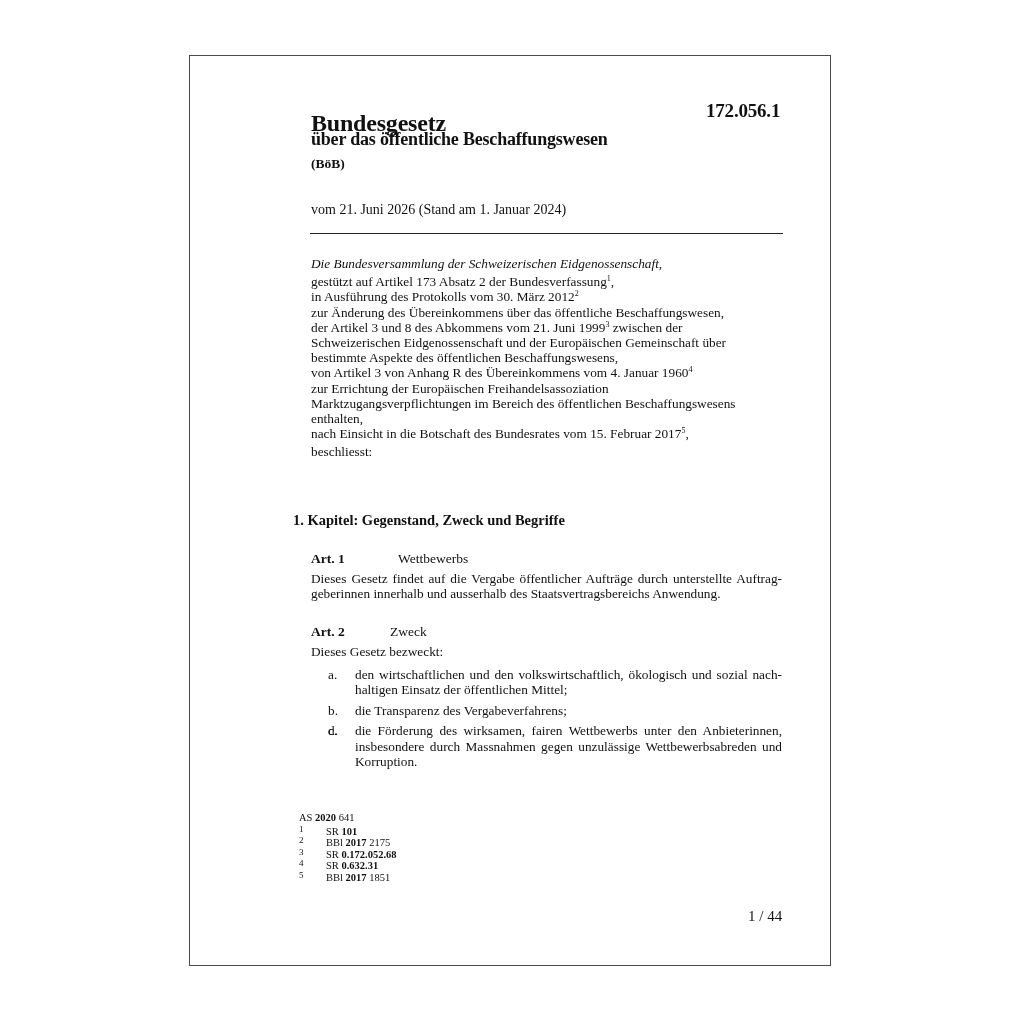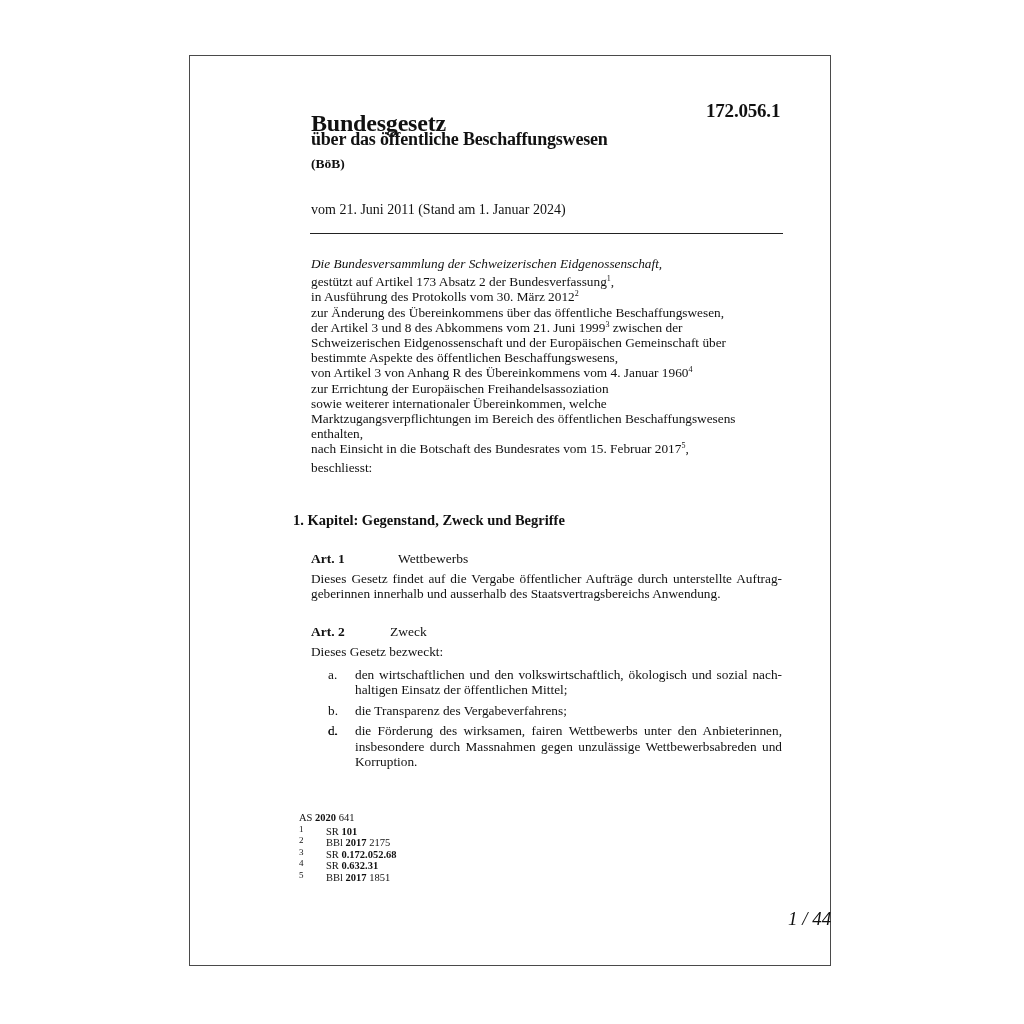--- a/index.html
+++ b/index.html
@@ -51,45 +51,44 @@
     font-size: 13.3px; line-height: 15.4px; text-align: justify;
   }
   .list { position: absolute; left: 311px; width: 471px; font-size: 13.3px; line-height: 15.4px; }
   .list-item { position: relative; padding-left: 44px; margin-bottom: 5px; text-align: justify; }
   .list-item .letter { position: absolute; left: 17px; top: 0; }
   .footnotes { position: absolute; left: 299px; top: 812px; font-size: 10.5px; line-height: 11.6px; }
   .footnotes .as-line { margin-bottom: 2px; }
   .fn { position: relative; padding-left: 27px; }
   .fn .num { position: absolute; left: 0; top: -2px; font-size: 9px; }
   .fn b, .as-line b { font-weight: bold; }
-  .page-num { left: 788px; top: 908px; font-size: 19px; font-style: italic; }
+  .page-num { left: 748px; top: 908px; font-size: 15px; }
 </style>
 </head>
 <body>
 
 <div class="page"></div>
 
 <div class="abs sr-number">172.056.1</div>
 <div class="abs title-1">Bundesgesetz</div>
 <div class="abs title-2">über das öffentliche Beschaffungswesen</div>
 <div class="abs abbr">(BöB)</div>
-<div class="abs date-line">vom 21. Juni 2011 (Stand am 1. Januar 2024)</div>
+<div class="abs date-line">vom 21. Juni 2026 (Stand am 1. Januar 2024)</div>
 <div class="separator"></div>
 
 <div class="abs preamble">
   <div class="intro">Die Bundesversammlung der Schweizerischen Eidgenossenschaft,</div>
   <div><span>gestützt auf Artikel 173 Absatz 2 der Bundesverfassung</span><sup>1</sup><span>,</span></div>
   <div><span>in Ausführung des Protokolls vom 30. März 2012</span><sup>2</sup></div>
   <div>zur Änderung des Übereinkommens über das öffentliche Beschaffungswesen,</div>
   <div><span>der Artikel 3 und 8 des Abkommens vom 21. Juni 1999</span><sup>3</sup><span> zwischen der</span></div>
   <div>Schweizerischen Eidgenossenschaft und der Europäischen Gemeinschaft über</div>
   <div>bestimmte Aspekte des öffentlichen Beschaffungswesens,</div>
   <div><span>von Artikel 3 von Anhang R des Übereinkommens vom 4. Januar 1960</span><sup>4</sup></div>
   <div>zur Errichtung der Europäischen Freihandelsassoziation</div>
-  <div>sowie weiterer internationaler Übereinkommen, welche</div>
   <div>Marktzugangsverpflichtungen im Bereich des öffentlichen Beschaffungswesens</div>
   <div>enthalten,</div>
   <div><span>nach Einsicht in die Botschaft des Bundesrates vom 15. Februar 2017</span><sup>5</sup><span>,</span></div>
   <div class="decides">beschliesst:</div>
 </div>
 
 <div class="abs chapter">1. Kapitel: Gegenstand, Zweck und Begriffe</div>
 
 <div class="art-head">
   <span class="art-num" style="left:311px; top:551px;">Art. 1</span>

